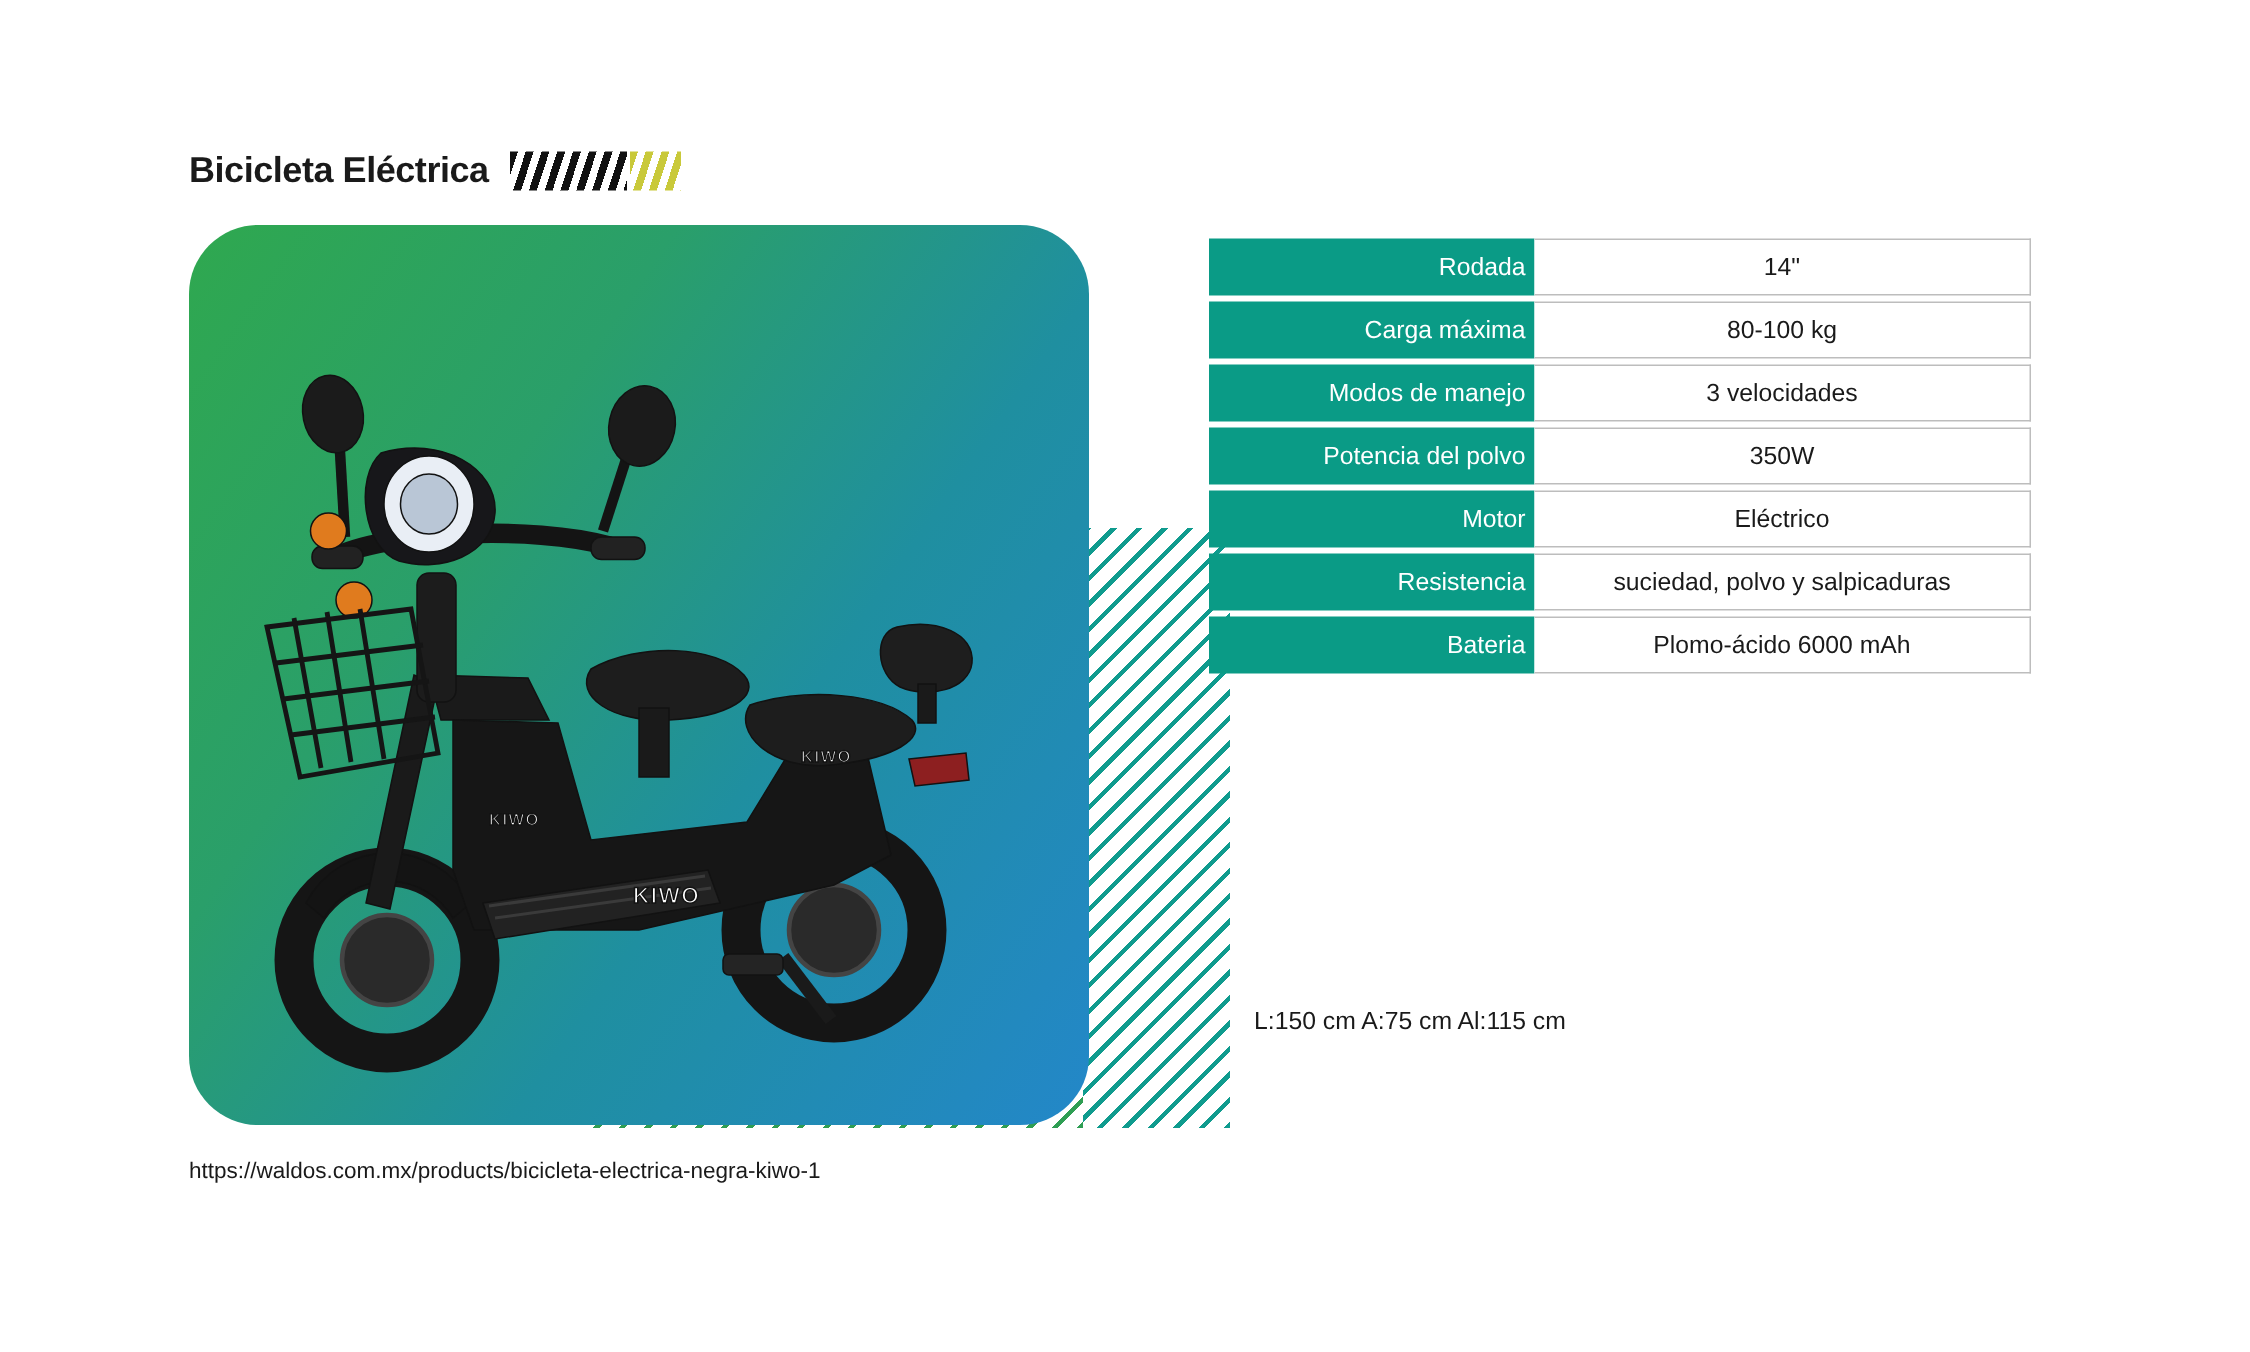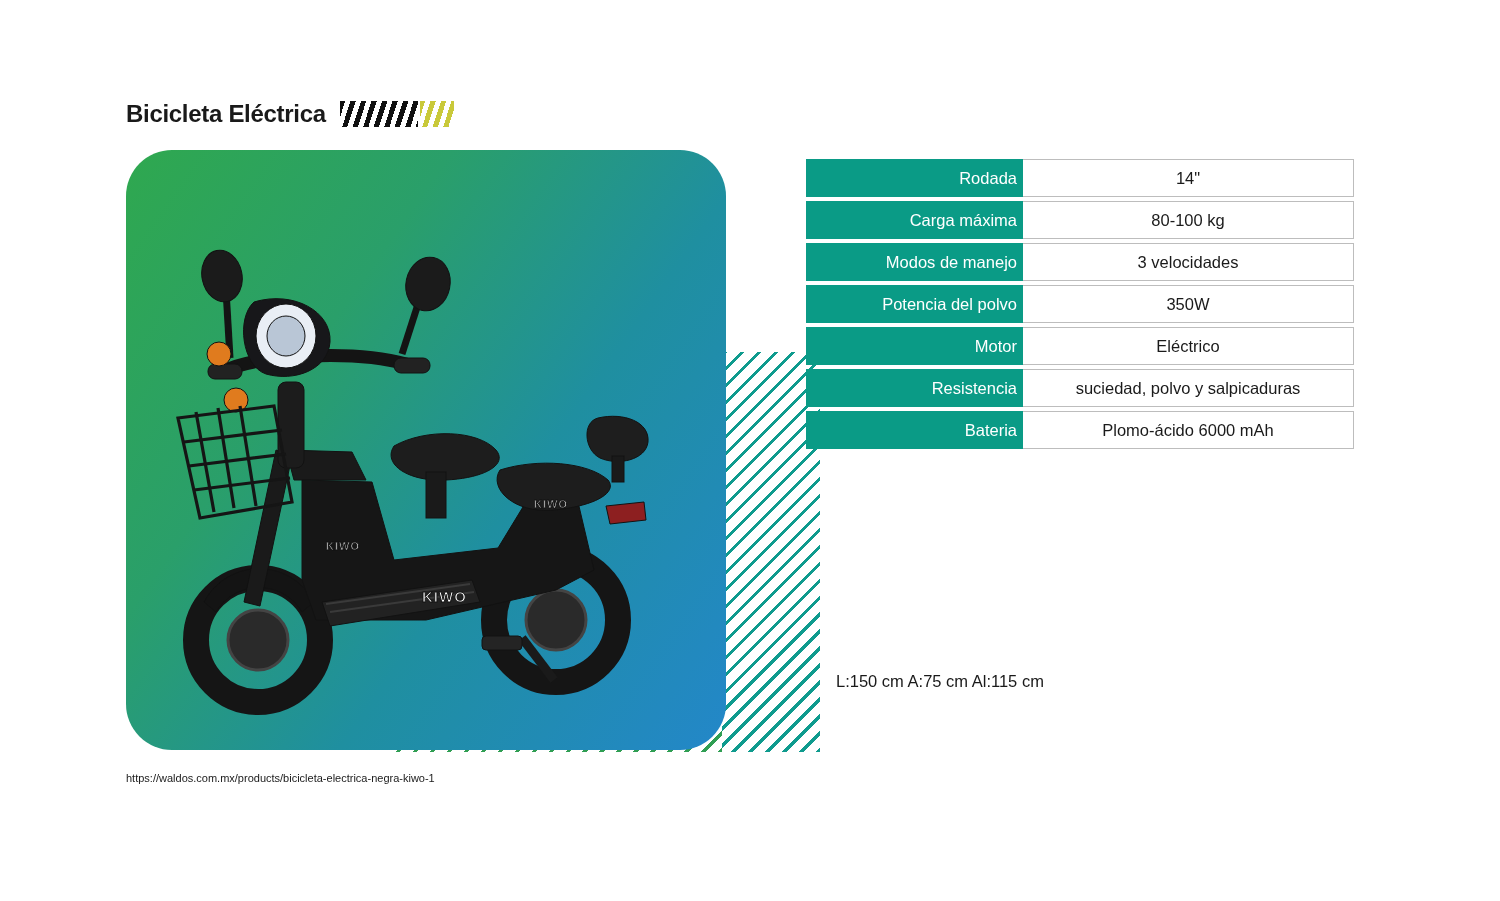--- a/index.html
+++ b/index.html
@@ -140,21 +140,21 @@
     top: 672px;
     font-size: 16.5px;
     color: #1a1a1a;
     margin-left: 28px;
   }
 
   .source-url {
     position: absolute;
     left: 126px;
     top: 772px;
-    font-size: 11px;
+    font-size: 15px;
     color: #1a1a1a;
   }
 </style>
 </head>
 <body>
 
 <div class="page">
 
   <div class="title-row">
     <div class="title-text">Bicicleta Eléctrica</div>

